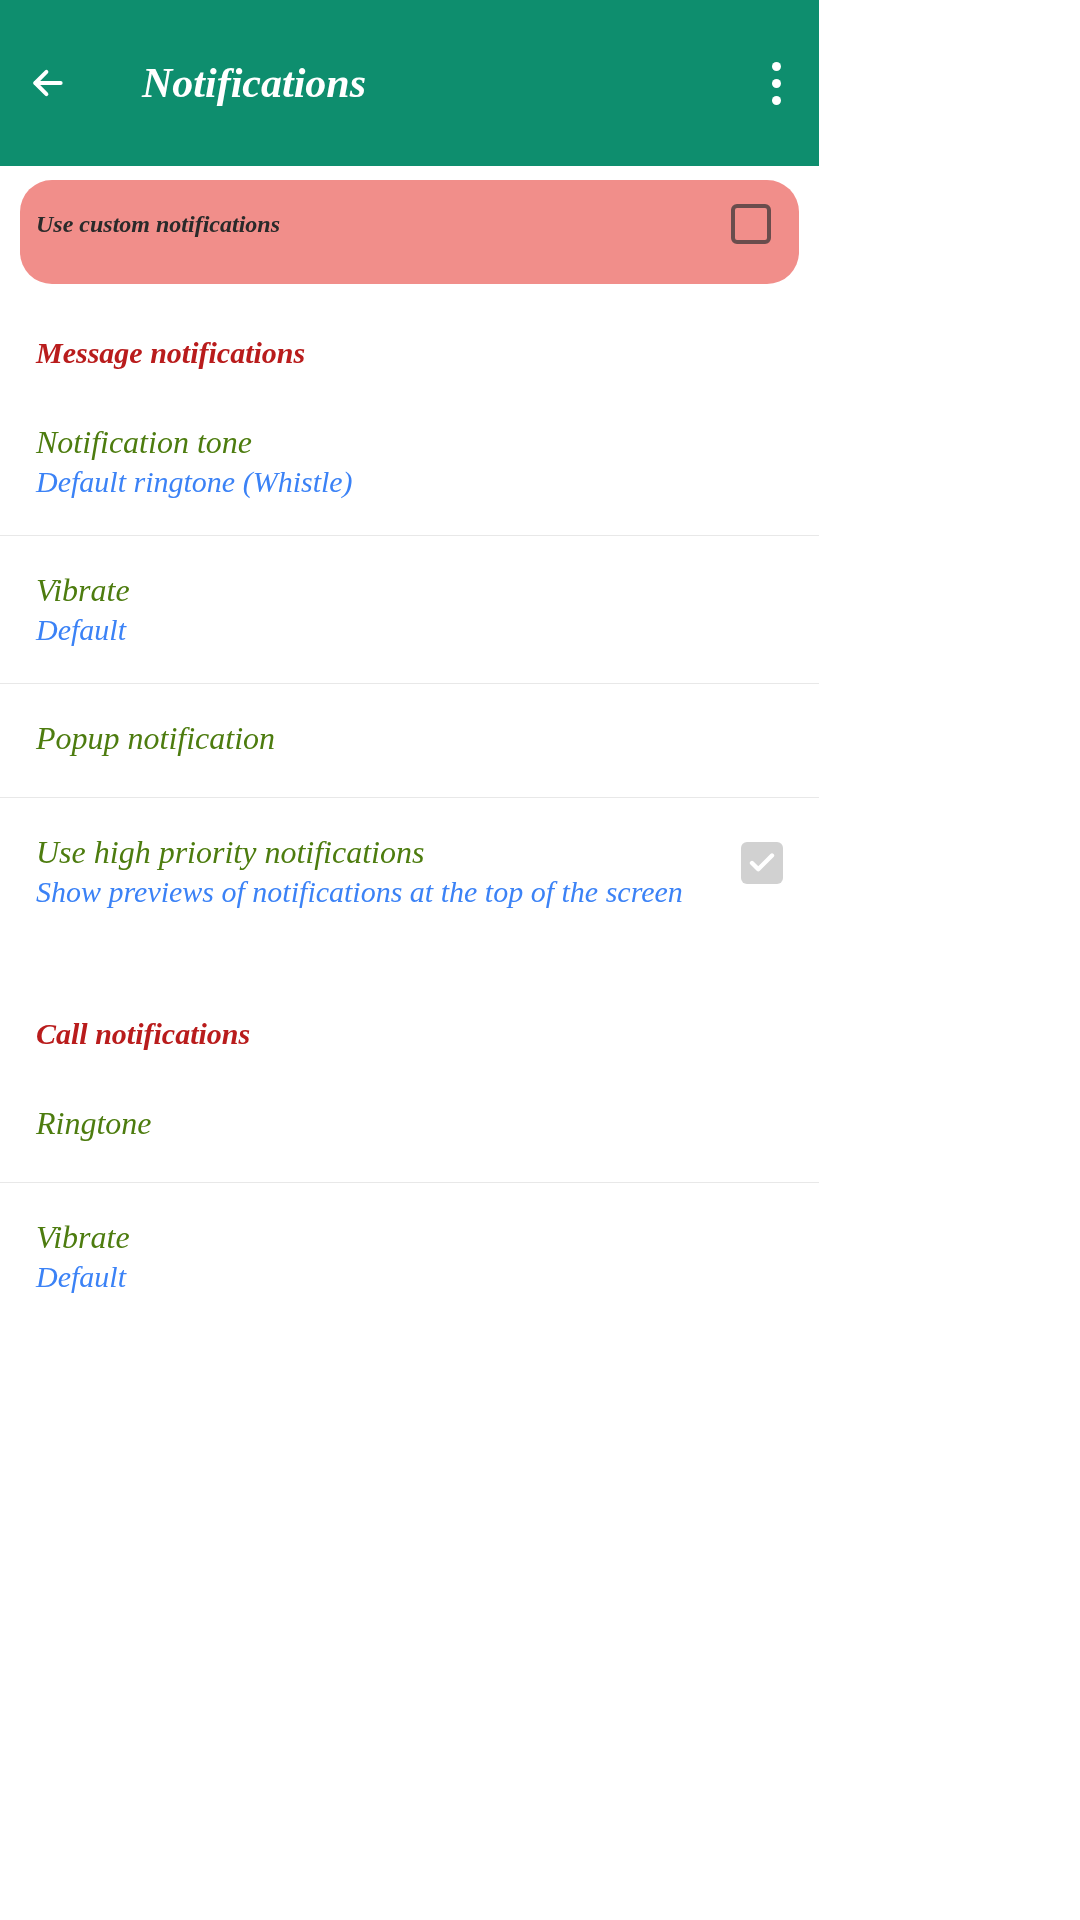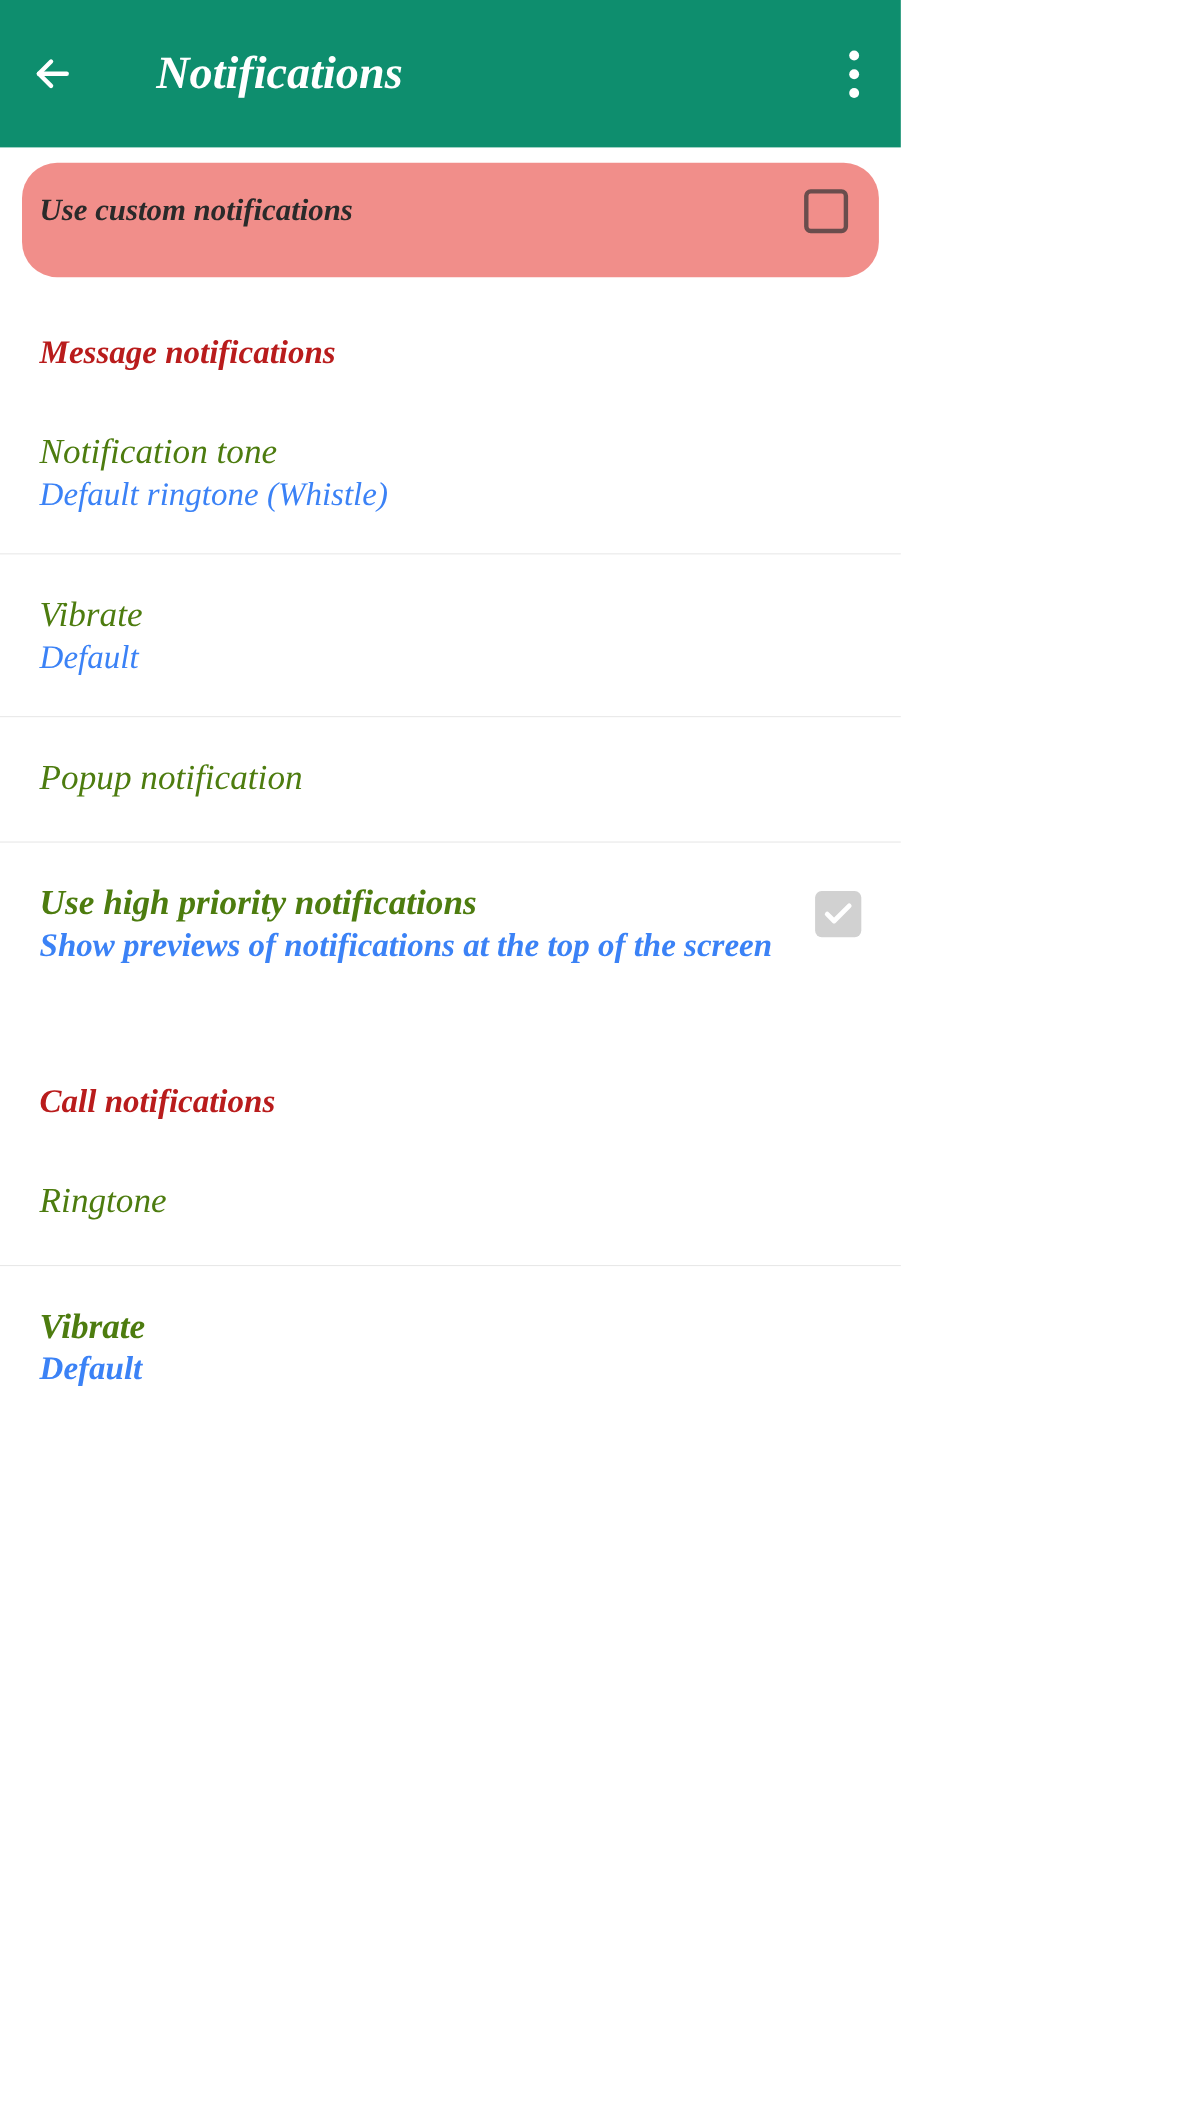--- a/index.html
+++ b/index.html
@@ -12,21 +12,21 @@
       font-family: Georgia, 'Times New Roman', serif;
       font-style: italic;
       background: #ffffff;
       width: 819px;
       height: 1456px;
       overflow: hidden;
     }
 
     .header {
       background: #0e8e6e;
-      height: 134px;
+      height: 166px;
       display: flex;
       align-items: center;
       padding: 0 28px;
       position: relative;
     }
 
     .back-arrow {
       width: 40px;
       height: 40px;
       display: flex;
@@ -70,21 +70,21 @@
       background: #f18e8a;
       margin: 0 20px;
       border-radius: 32px;
       padding: 24px 28px 40px 16px;
       display: flex;
       align-items: center;
       justify-content: space-between;
     }
 
     .highlight-label {
-      font-size: 28px;
+      font-size: 24px;
       font-weight: bold;
       color: #2a2a2a;
     }
 
     .checkbox-unchecked {
       width: 40px;
       height: 40px;
       border: 4px solid #6a4d4d;
       border-radius: 6px;
     }
@@ -96,21 +96,20 @@
       color: #b91c1c;
     }
 
     .setting-row {
       padding: 36px 36px 36px 36px;
       border-bottom: 1px solid #e8e8e8;
     }
 
     .setting-row.no-border {
       border-bottom: none;
-      font-weight: bold;
     }
 
     .setting-row.with-checkbox {
       display: flex;
       justify-content: space-between;
       align-items: flex-start;
     }
 
     .setting-text {
       flex: 1;

